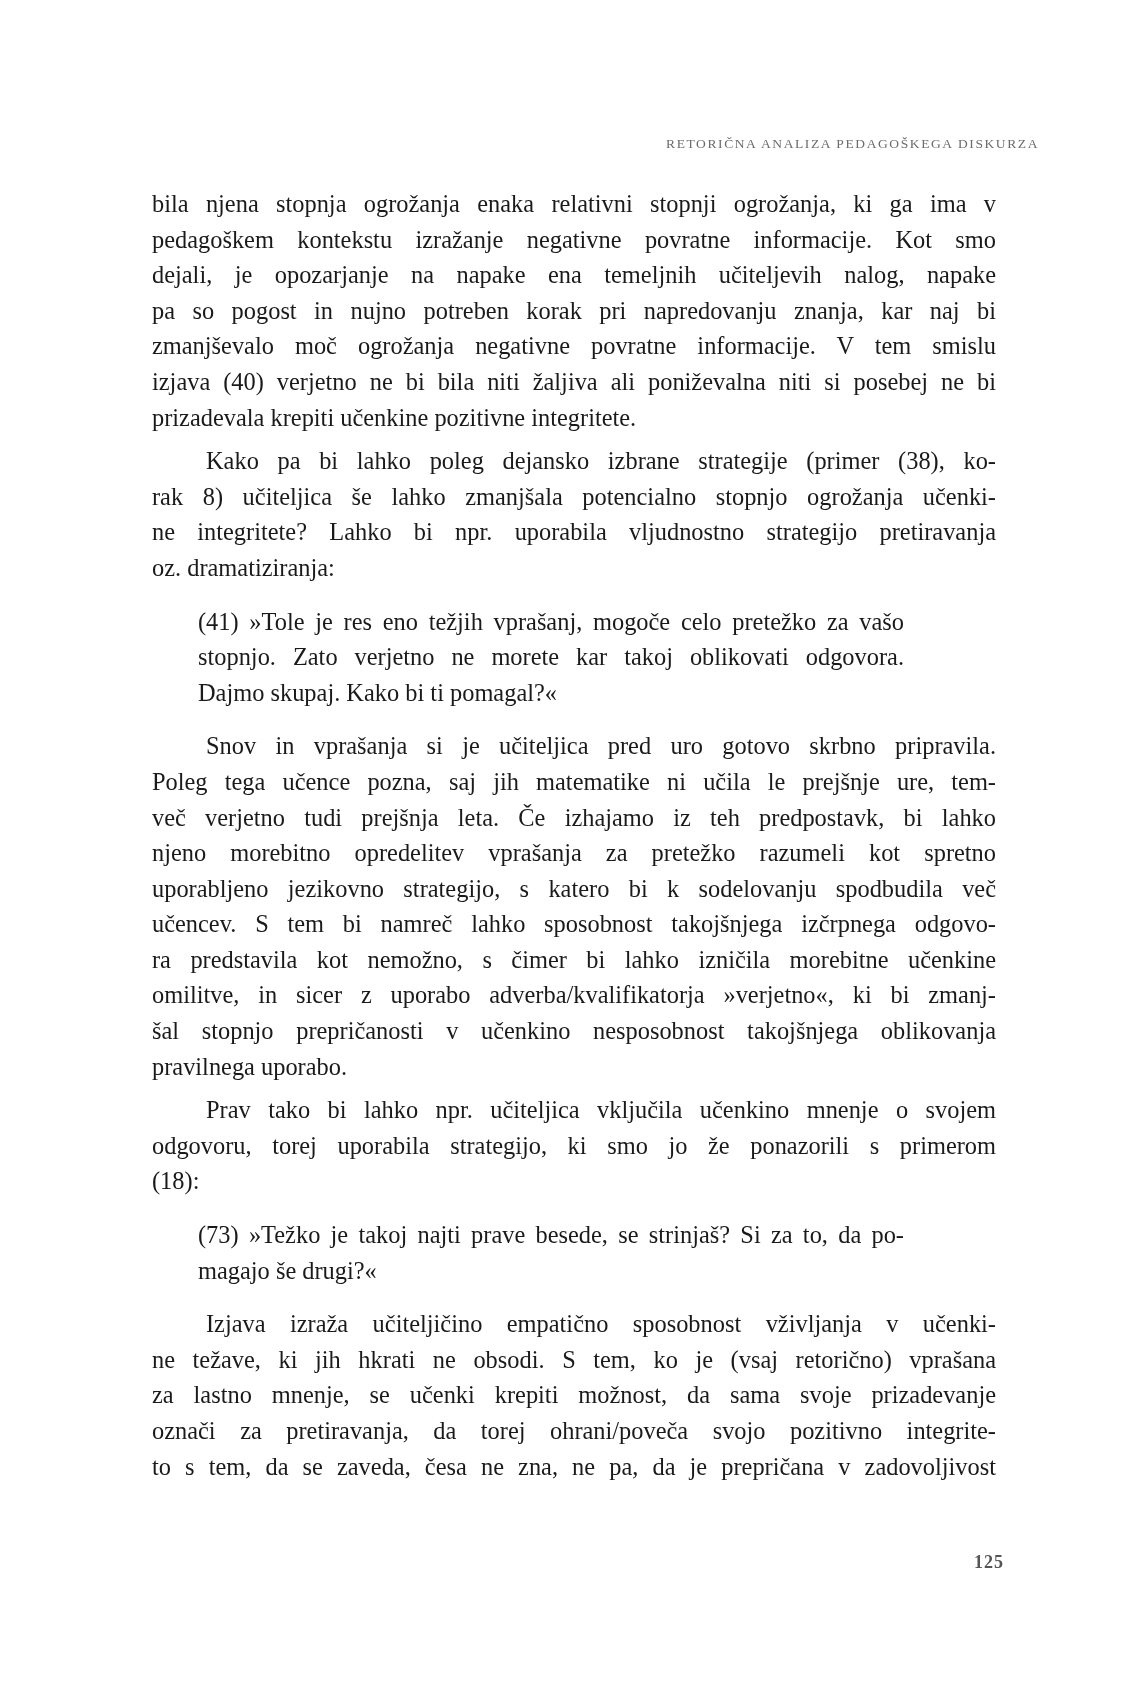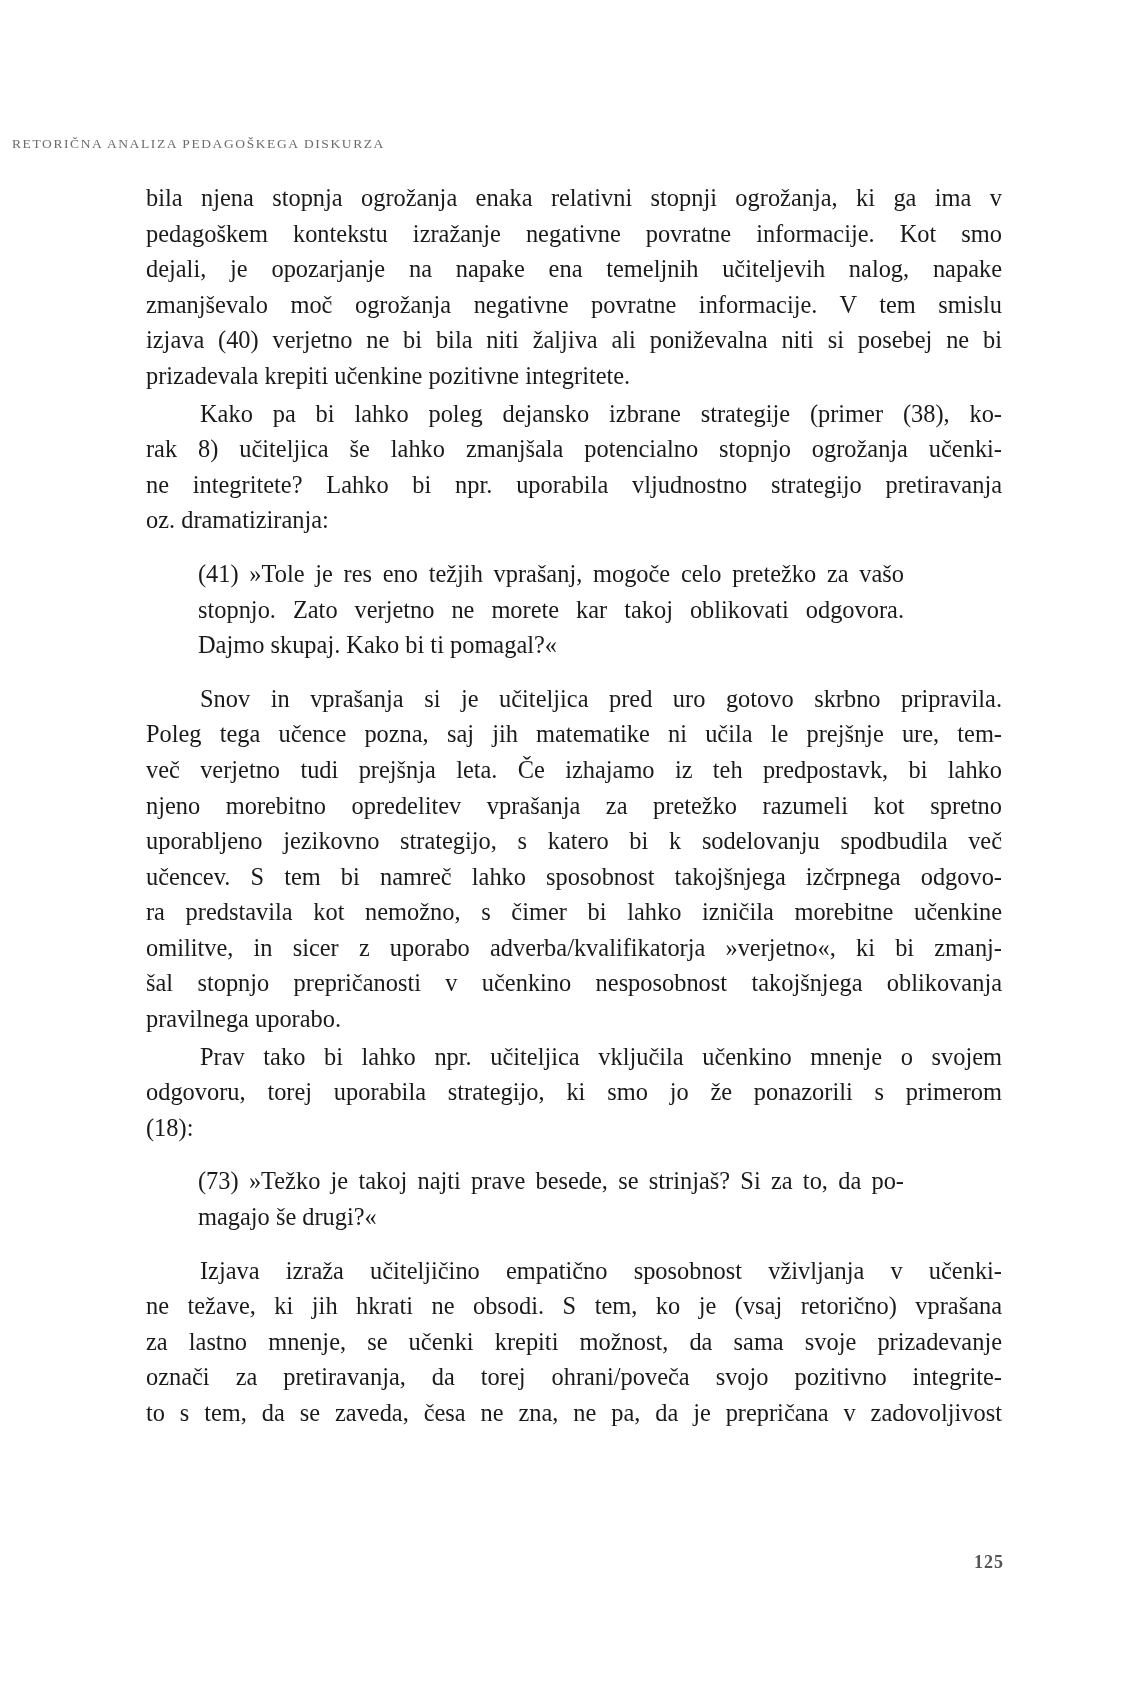--- a/index.html
+++ b/index.html
@@ -13,40 +13,39 @@
       position: relative;
       overflow: hidden;
       font-family: "Liberation Serif", "DejaVu Serif", serif;
       color: #1a1a1a;
     }
     .running-head {
       position: absolute;
       top: 136px;
       left: 0;
       width: 1039px;
-      text-align: left;
+      text-align: right;
       font-size: 13.5px;
       letter-spacing: 1.6px;
       color: #6b6b6b;
       text-transform: uppercase;
       font-variant: small-caps;
-      padding-left: 12px;
     }
     .text-block {
       position: absolute;
       top: 178px;
       left: 144px;
       width: 860px;
       font-size: 24.4px;
       line-height: 35.6px;
       text-align: justify;
       hyphens: manual;
     }
     .text-block p {
-      margin: 2px;
+      margin: 8px;
     }
     .example {
       margin: 18px 0 18px 54px !important;
       width: 706px;
       text-align: justify;
     }
     .line {
       display: block;
       text-align: justify;
       text-align-last: justify;
@@ -70,20 +69,21 @@
 <body>
 
 <div class="running-head">Retorična analiza pedagoškega diskurza</div>
 
 <div class="text-block">
 
   <p class="para">
     <span class="line">bila njena stopnja ogrožanja enaka relativni stopnji ogrožanja, ki ga ima v</span>
     <span class="line">pedagoškem kontekstu izražanje negativne povratne informacije. Kot smo</span>
     <span class="line">dejali, je opozarjanje na napake ena temeljnih učiteljevih nalog, napake</span>
+    <span class="line">pa so pogost in nujno potreben korak pri napredovanju znanja, kar naj bi</span>
     <span class="line">zmanjševalo moč ogrožanja negativne povratne informacije. V tem smislu</span>
     <span class="line">izjava (40) verjetno ne bi bila niti žaljiva ali poniževalna niti si posebej ne bi</span>
     <span class="line last">prizadevala krepiti učenkine pozitivne integritete.</span>
   </p>
 
   <p class="para">
     <span class="line" style="padding-left:54px">Kako pa bi lahko poleg dejansko izbrane strategije (primer (38), ko-</span>
     <span class="line">rak 8) učiteljica še lahko zmanjšala potencialno stopnjo ogrožanja učenki-</span>
     <span class="line">ne integritete? Lahko bi npr. uporabila vljudnostno strategijo pretiravanja</span>
     <span class="line last">oz. dramatiziranja:</span>

